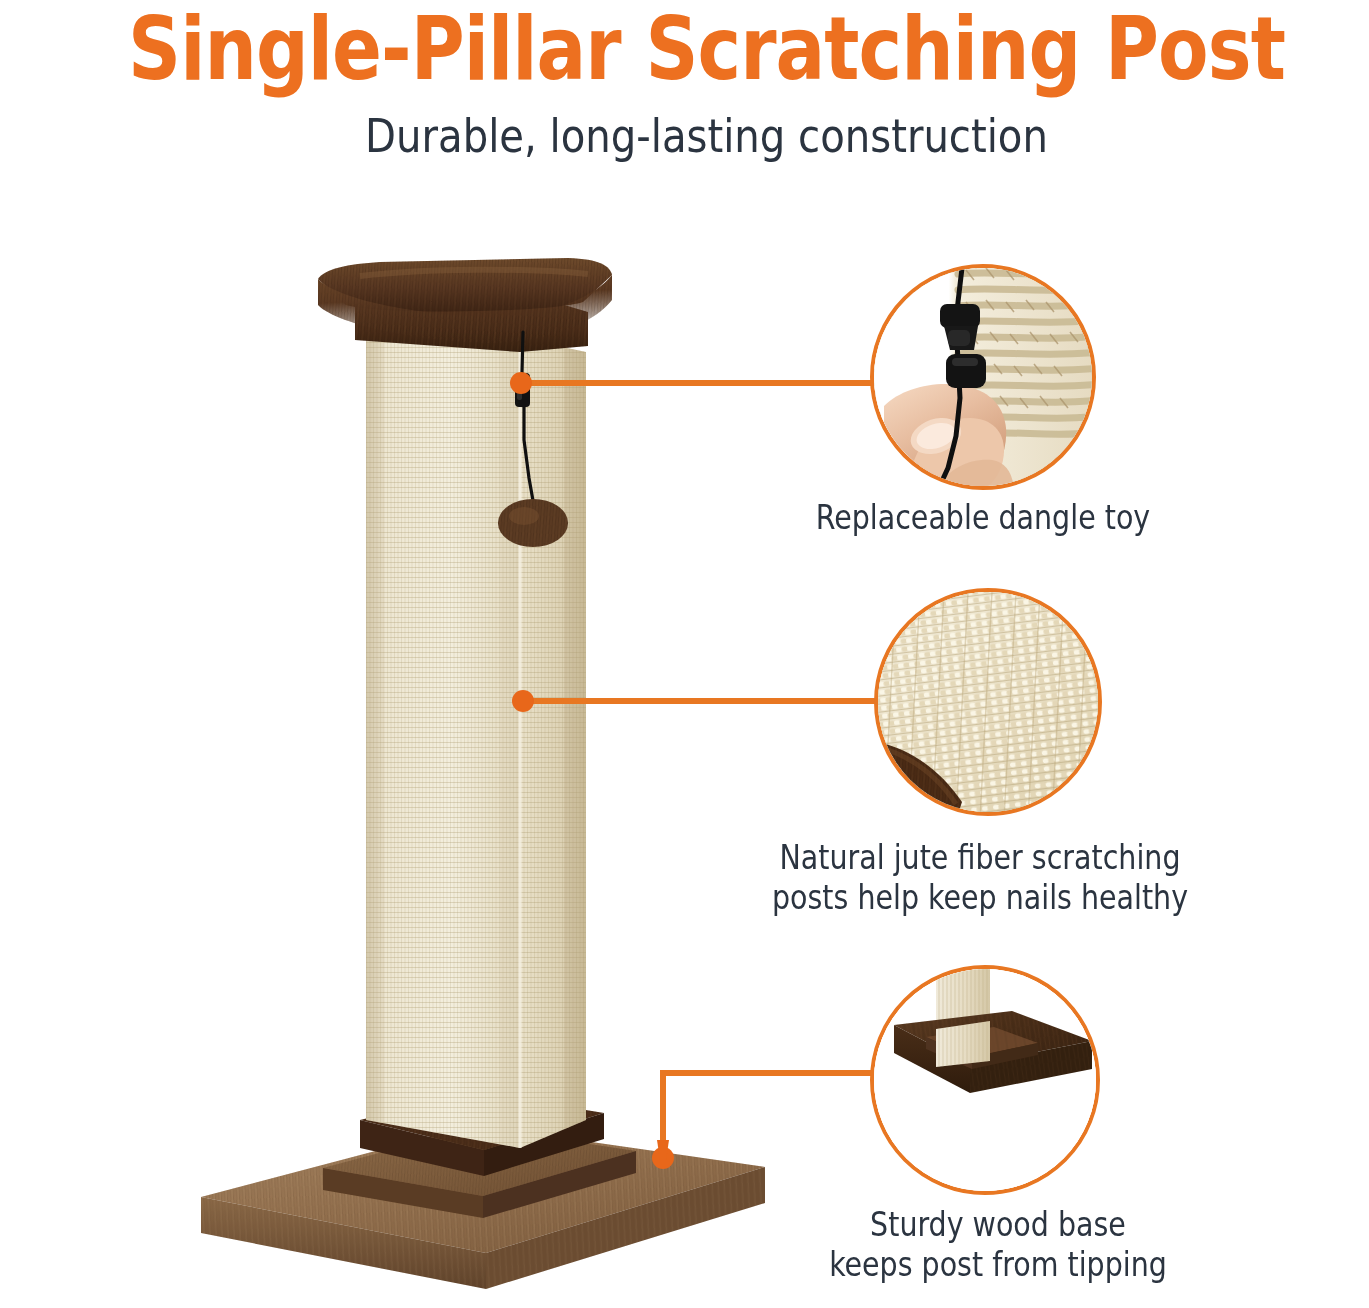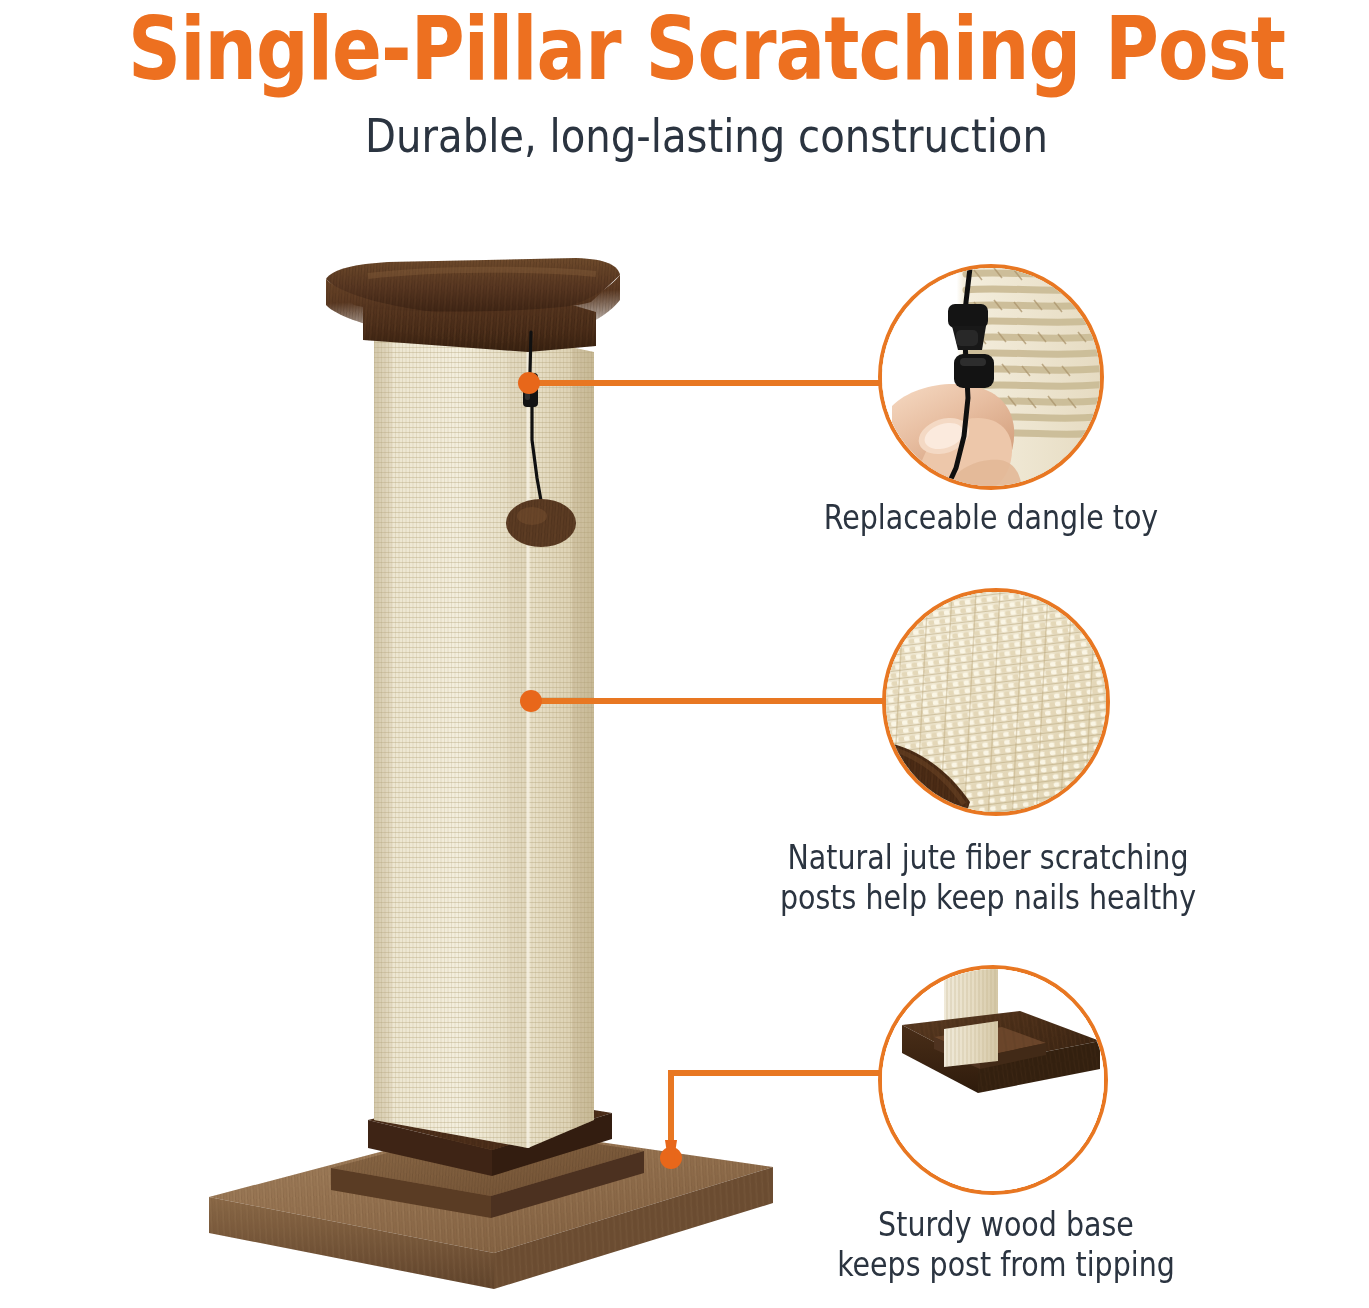--- a/index.html
+++ b/index.html
@@ -45,21 +45,21 @@
     font-size: 47px;
     line-height: 1.1;
     padding-top: 16px;
     white-space: nowrap;
     transform: scaleX(0.95);
   }
 
   
   #stage {
     position: absolute;
-    top: 0; left: 16px;
+    top: 0; left: 8px;
     width: 1101px;
     height: 1308px;
   }
   #product-svg, #callout-svg {
     position: absolute;
     top: 0; left: 0;
   }
 
   
   .callout {

